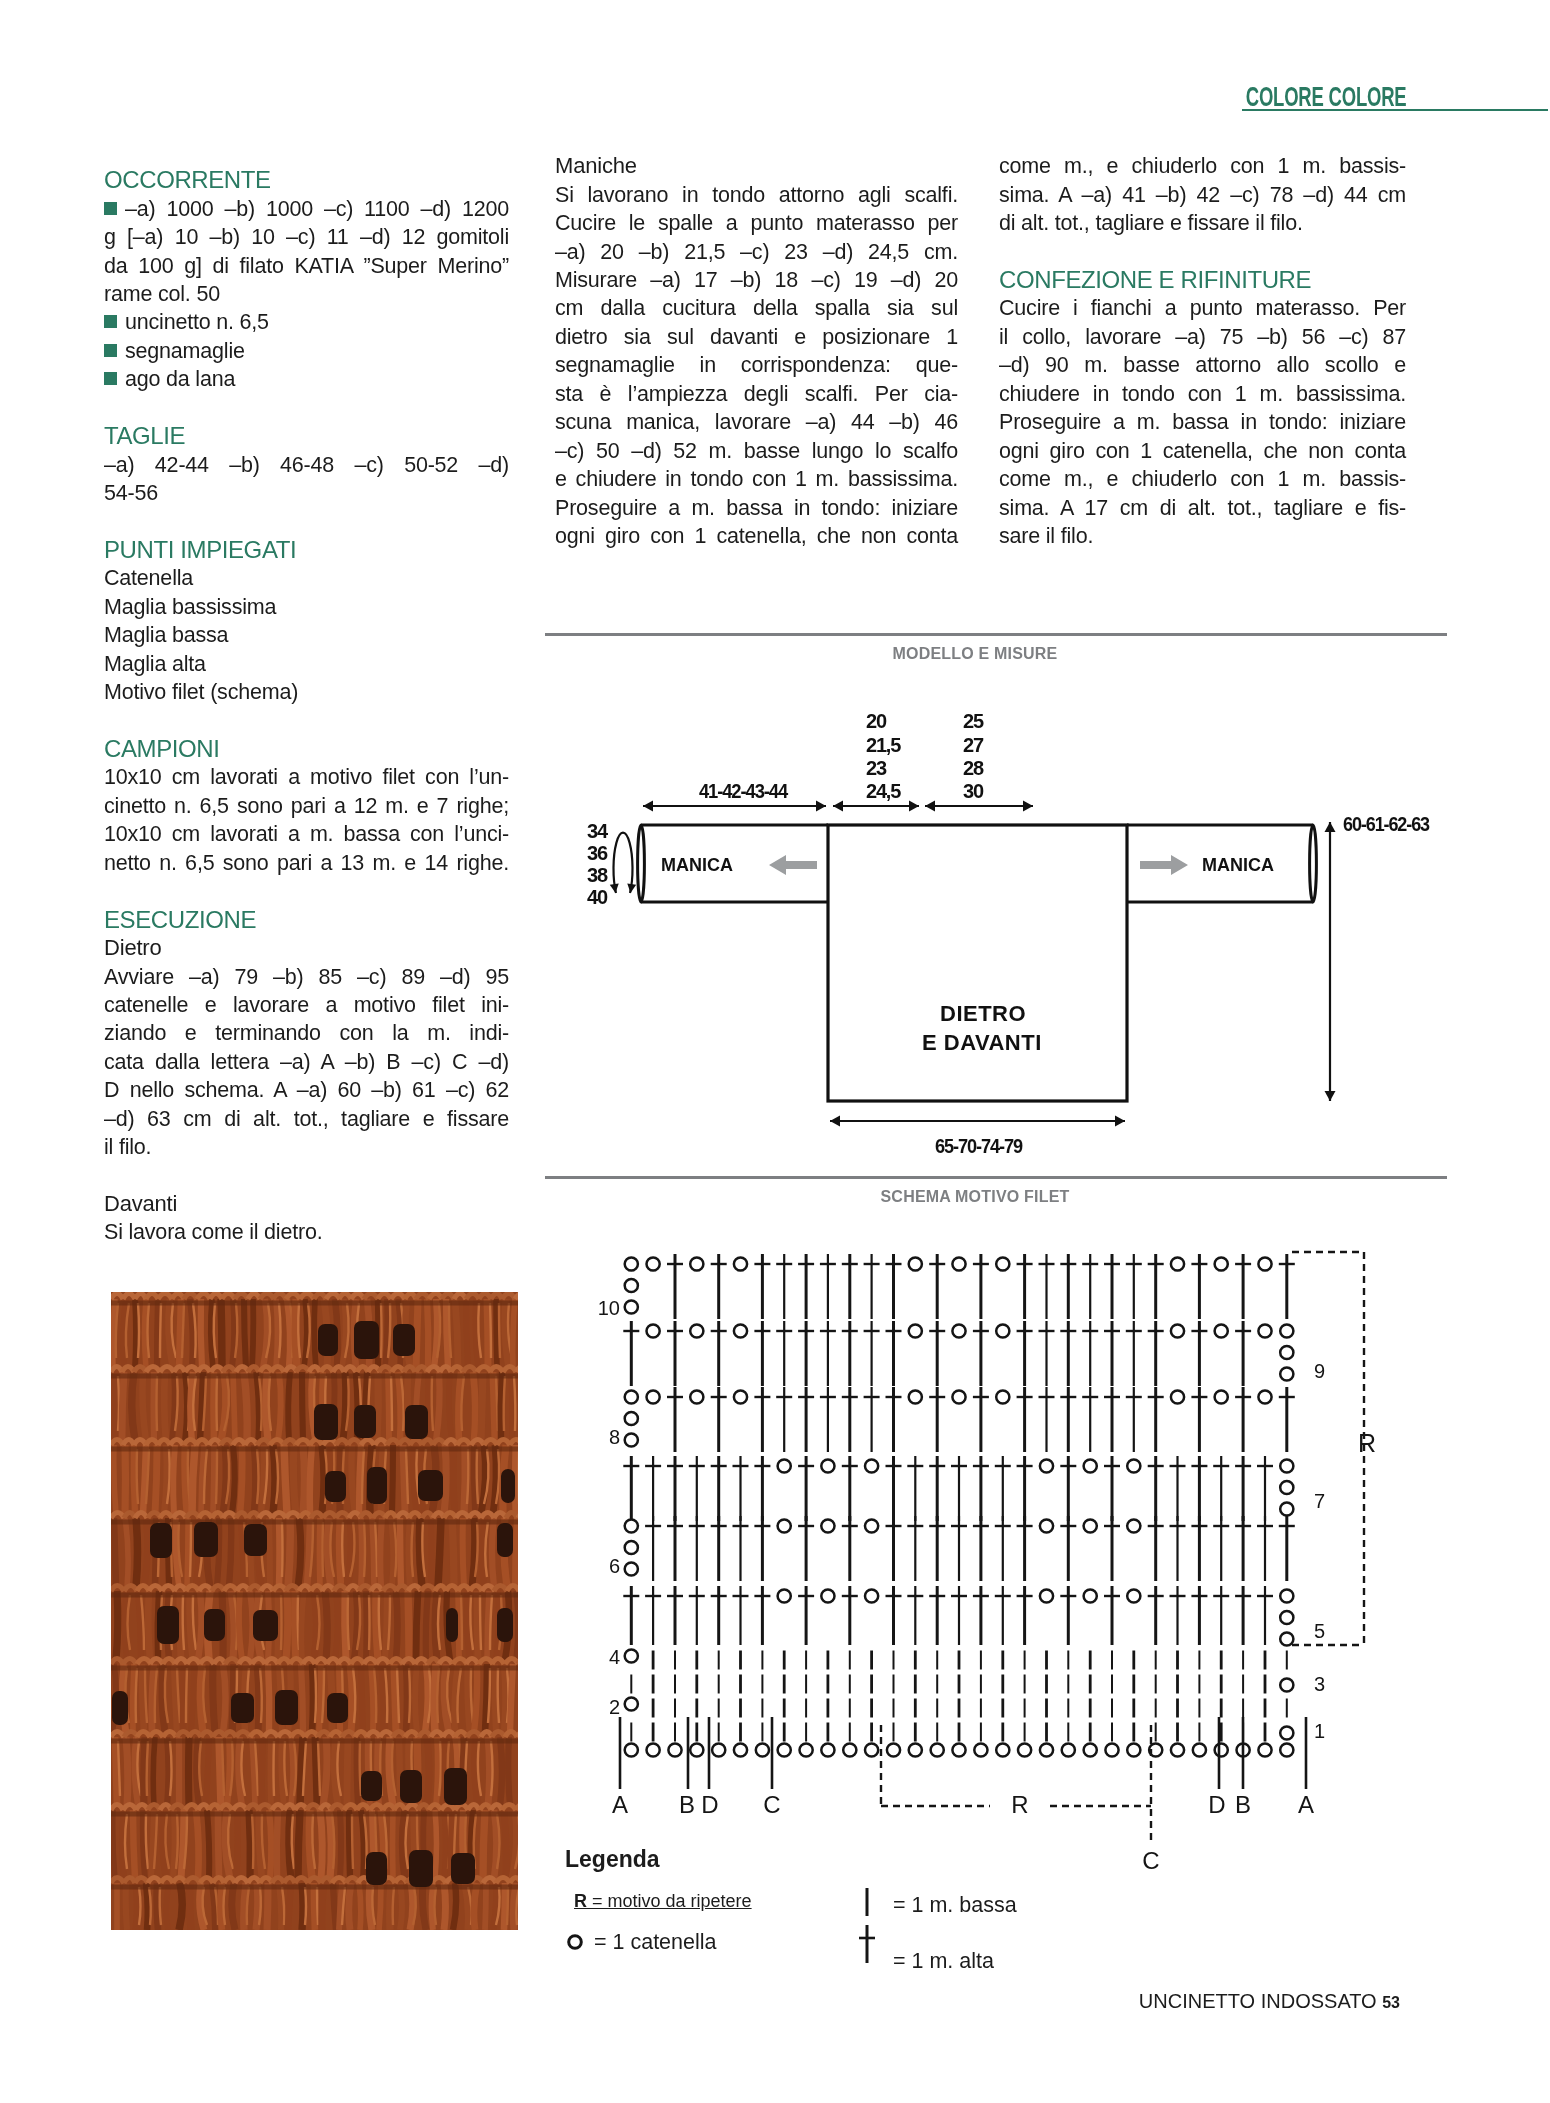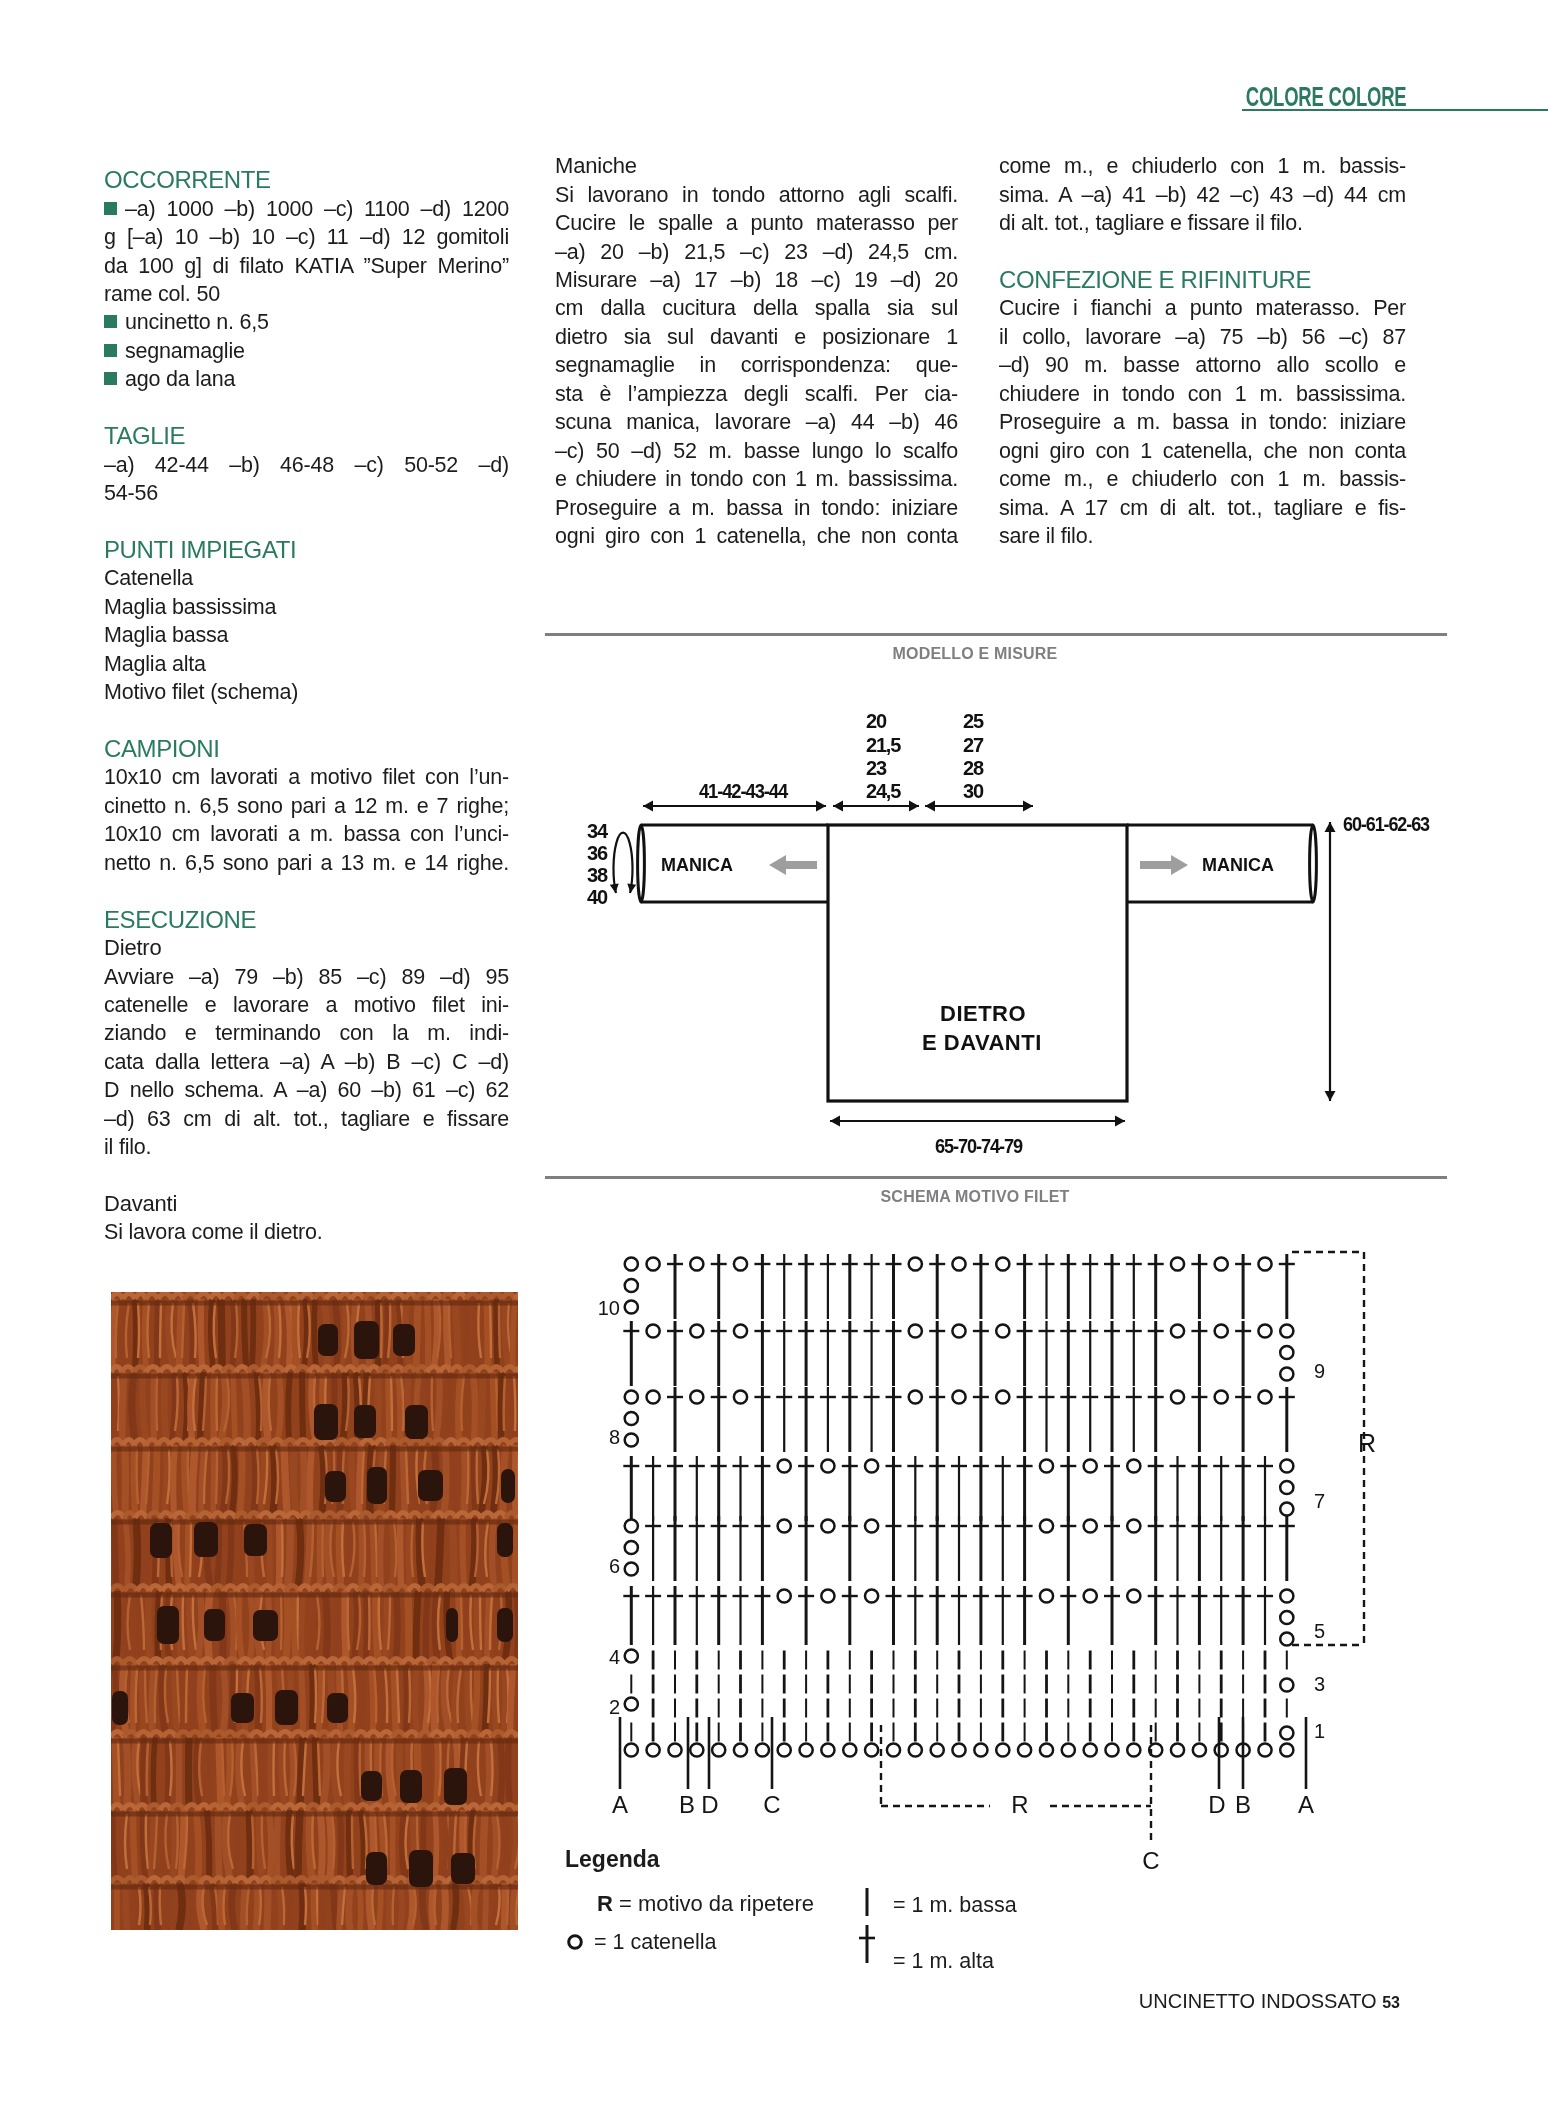--- a/index.html
+++ b/index.html
@@ -77,21 +77,21 @@
 <div class="ln jj">sta è l’ampiezza degli scalfi. Per cia-</div>
 <div class="ln jj">scuna manica, lavorare –a) 44 –b) 46</div>
 <div class="ln jj">–c) 50 –d) 52 m. basse lungo lo scalfo</div>
 <div class="ln jj">e chiudere in tondo con 1 m. bassissima.</div>
 <div class="ln jj">Proseguire a m. bassa in tondo: iniziare</div>
 <div class="ln jj">ogni giro con 1 catenella, che non conta</div>
 </div>
 
 <div class="col" style="left:999px;top:152.3px;width:407px;">
 <div class="ln jj">come m., e chiuderlo con 1 m. bassis-</div>
-<div class="ln jj">sima. A –a) 41 –b) 42 –c) 43 –d) 44 cm</div>
+<div class="ln jj">sima. A –a) 41 –b) 42 –c) 78 –d) 44 cm</div>
 <div class="ln">di alt. tot., tagliare e fissare il filo.</div>
 <div class="ln"></div>
 <div class="ln hd">CONFEZIONE E RIFINITURE</div>
 <div class="ln jj">Cucire i fianchi a punto materasso. Per</div>
 <div class="ln jj">il collo, lavorare –a) 75 –b) 56 –c) 87</div>
 <div class="ln jj">–d) 90 m. basse attorno allo scollo e</div>
 <div class="ln jj">chiudere in tondo con 1 m. bassissima.</div>
 <div class="ln jj">Proseguire a m. bassa in tondo: iniziare</div>
 <div class="ln jj">ogni giro con 1 catenella, che non conta</div>
 <div class="ln jj">come m., e chiuderlo con 1 m. bassis-</div>
@@ -1618,21 +1618,21 @@
 <line x1="596" y1="487" x2="596" y2="605" stroke="#151515" stroke-width="2.4" stroke-dasharray="7 5"></line>
 
 <line x1="809" y1="14" x2="809" y2="407" stroke="#151515" stroke-width="2.4" stroke-dasharray="7 5"></line>
 <line x1="737" y1="14" x2="809" y2="14" stroke="#151515" stroke-width="2.4" stroke-dasharray="7 5"></line>
 <line x1="737" y1="407" x2="809" y2="407" stroke="#151515" stroke-width="2.4" stroke-dasharray="7 5"></line>
 <text x="812" y="214" class="chr" text-anchor="middle">R</text>
 </svg>
 
 <div style="position:absolute;left:565px;top:1846px;font-weight:bold;font-size:23px;">Legenda</div>
 
-<div style="position:absolute;left:597px;top:1891px;font-size:22px;"><b>R</b> = motivo da ripetere</div>
+<div style="position:absolute;left:574px;top:1891px;font-size:18px;text-decoration:underline;"><b>R</b> = motivo da ripetere</div>
 
 <div style="position:absolute;left:566px;top:1930px;font-size:21.5px;"><svg width="22" height="22" viewBox="0 0 22 22" style="vertical-align:-4px">
       <circle cx="9" cy="11" r="6.3" fill="none" stroke="#151515" stroke-width="3"></circle>
     </svg> = 1 catenella</div>
 
 <svg style="position:absolute;left:860px;top:1886px" width="14" height="32">
     <line x1="7" y1="2" x2="7" y2="30" stroke="#151515" stroke-width="3"></line>
   </svg>
 <div style="position:absolute;left:893px;top:1893px;font-size:21.5px;">= 1 m. bassa</div>
 

